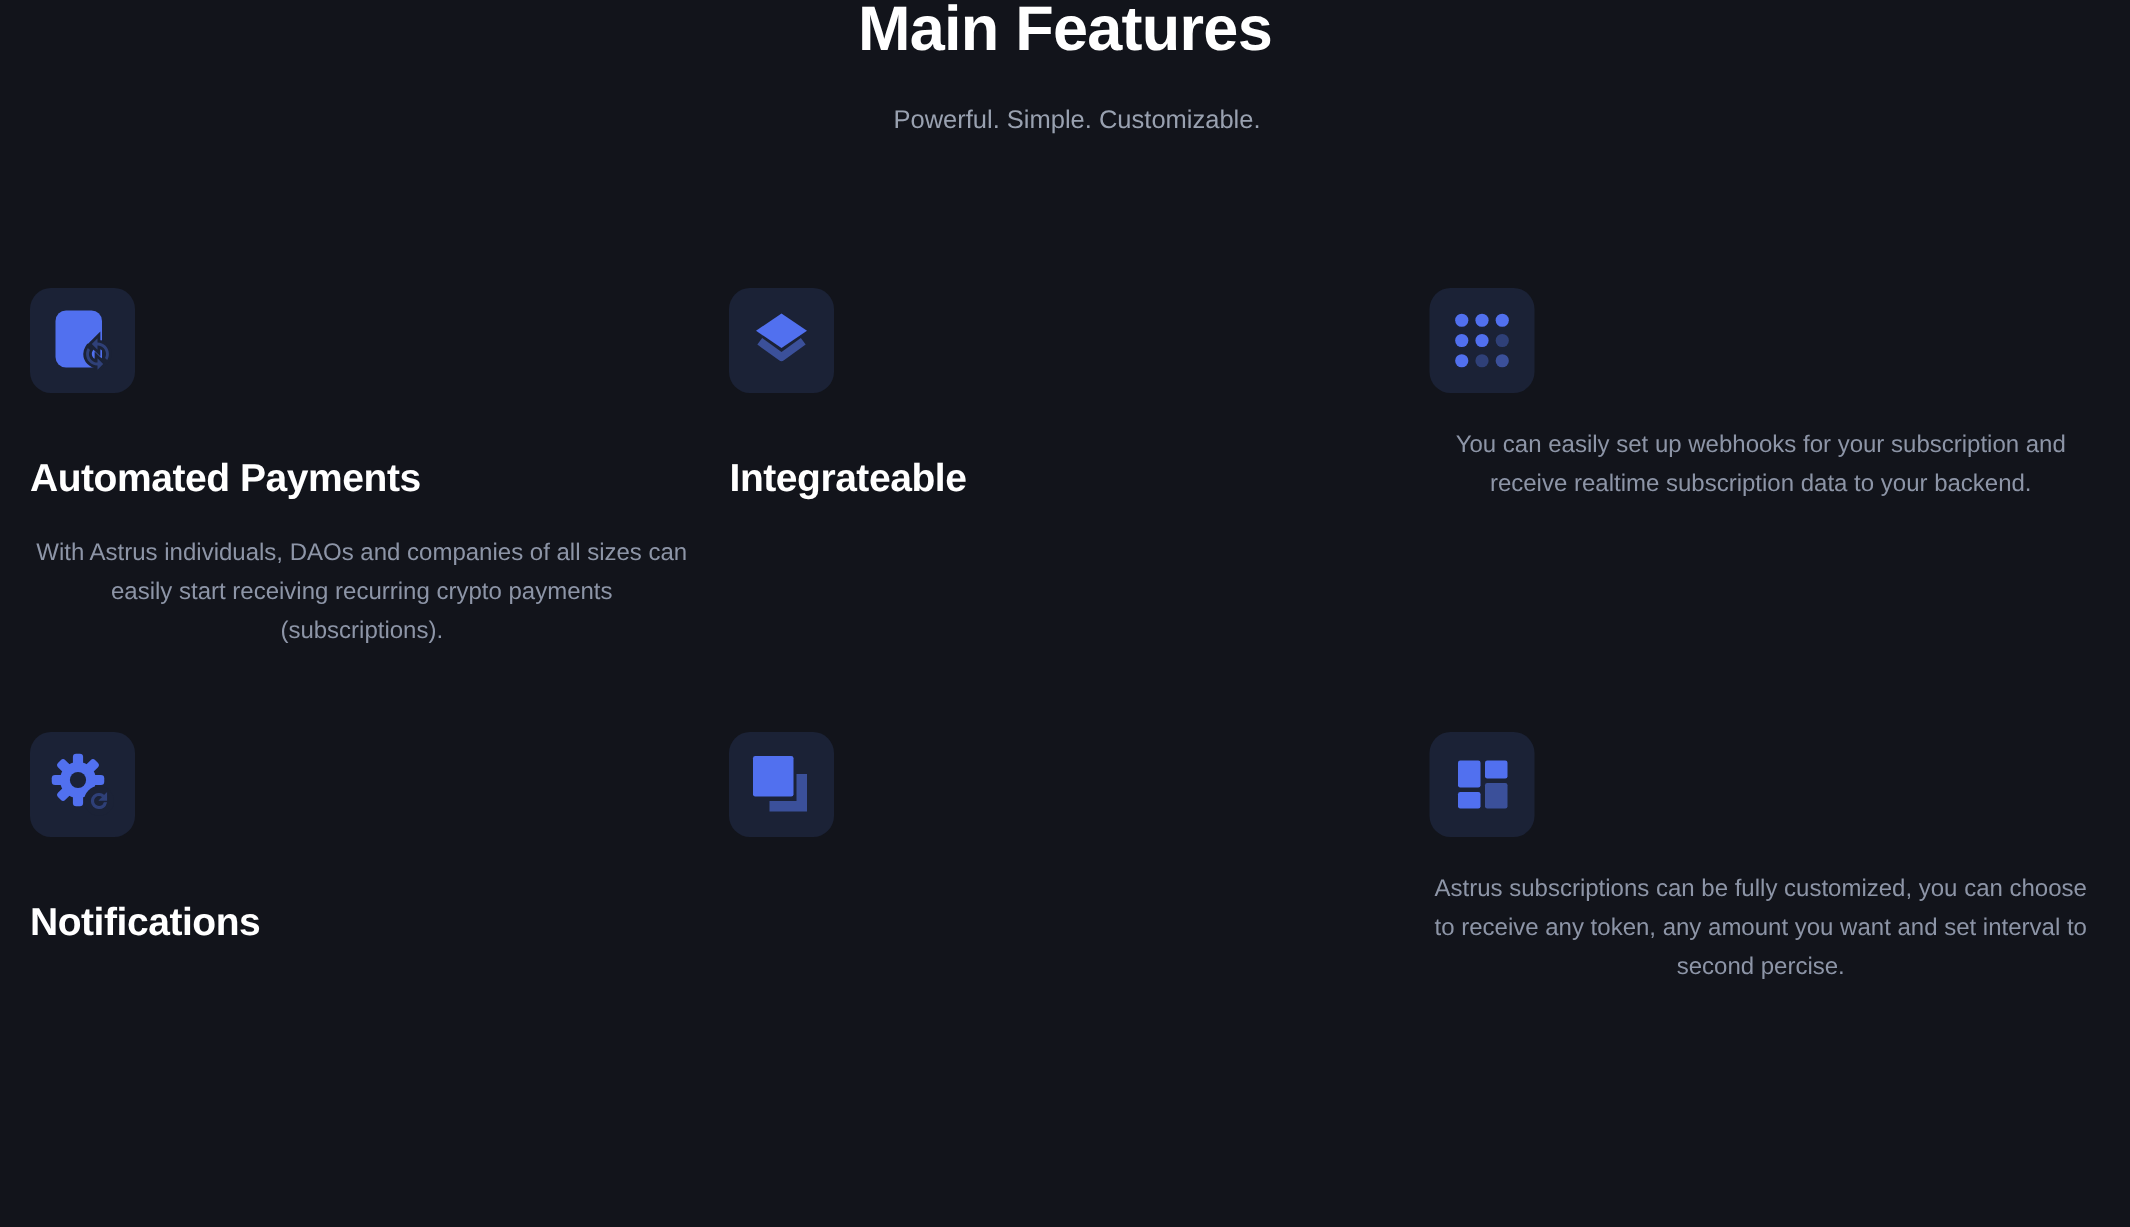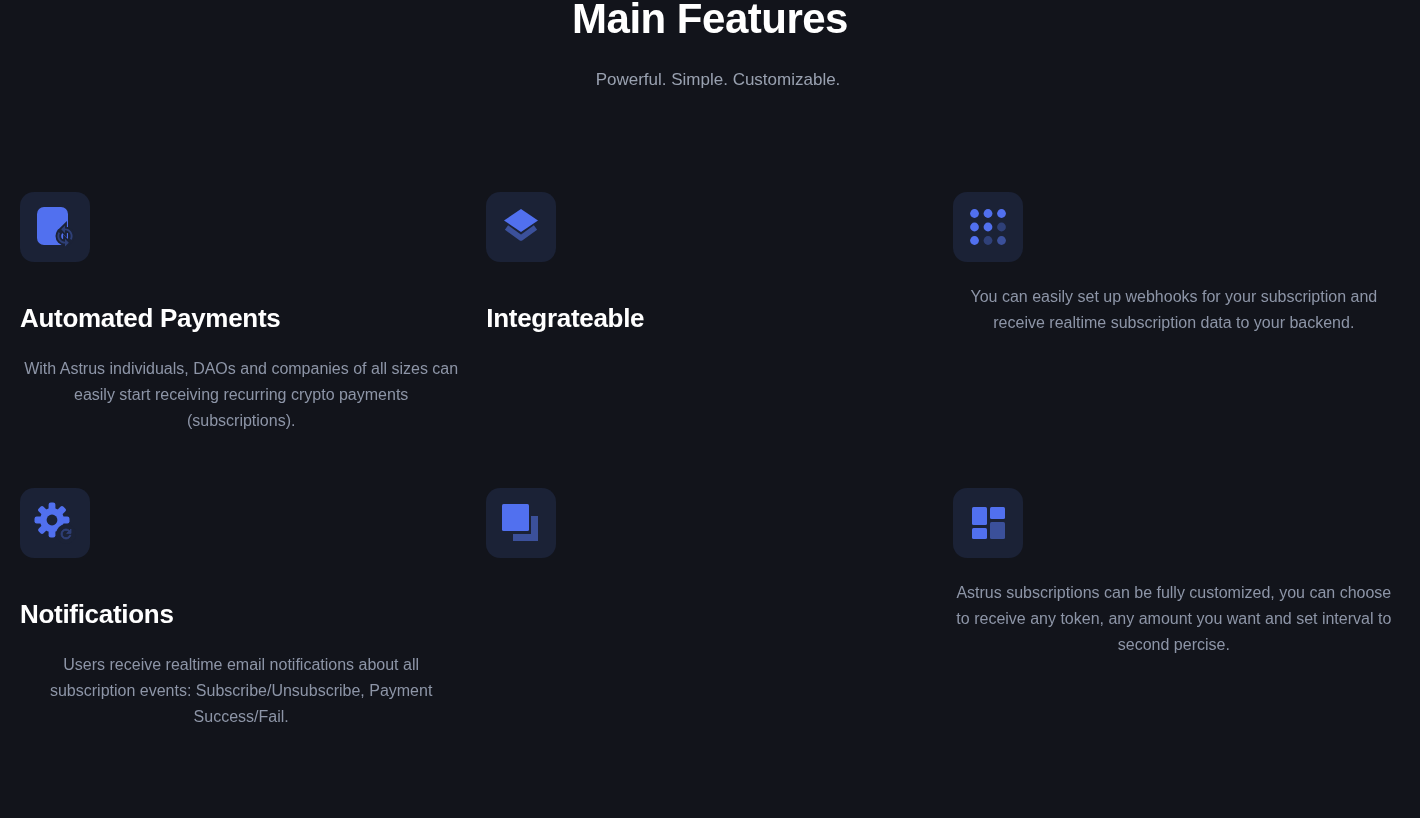--- a/index.html
+++ b/index.html
@@ -124,21 +124,20 @@
             </g>
             <circle r="5.4" fill="var(--tile)"></circle>
           </g>
           <circle cx="32" cy="32" r="10" fill="var(--tile)"></circle>
           <g transform="translate(32,32) scale(0.62) translate(-12,-12)">
             <path d="M17.65 6.35C16.2 4.9 14.21 4 12 4c-4.42 0-7.99 3.58-8 8s3.57 8 8 8c3.73 0 6.84-2.55 7.73-6h-2.08c-.82 2.33-3.04 4-5.65 4-3.31 0-6-2.69-6-6s2.69-6 6-6c1.66 0 3.14.69 4.22 1.78L13 11h7V4l-2.35 2.35z" fill="var(--accent-dark)" stroke="var(--accent-dark)" stroke-width="1.4"></path>
           </g>
         </svg>
       </div>
       <h3 class="feature-title">Notifications</h3>
-      <p class="feature-desc">Users receive realtime email notifications about all subscription events: Subscribe/Unsubscribe, Payment Success/Fail.</p>
     </article>
 
     <article class="feature-card">
       <div class="icon-tile">
         <svg width="40" height="40" viewBox="0 0 40 40">
           <path d="M30 13 H37 V38 H12 V31 H30 Z" fill="var(--accent-mid)"></path>
           <rect x="1" y="1" width="27" height="27" rx="1.5" fill="var(--accent)"></rect>
         </svg>
       </div>
     </article>

